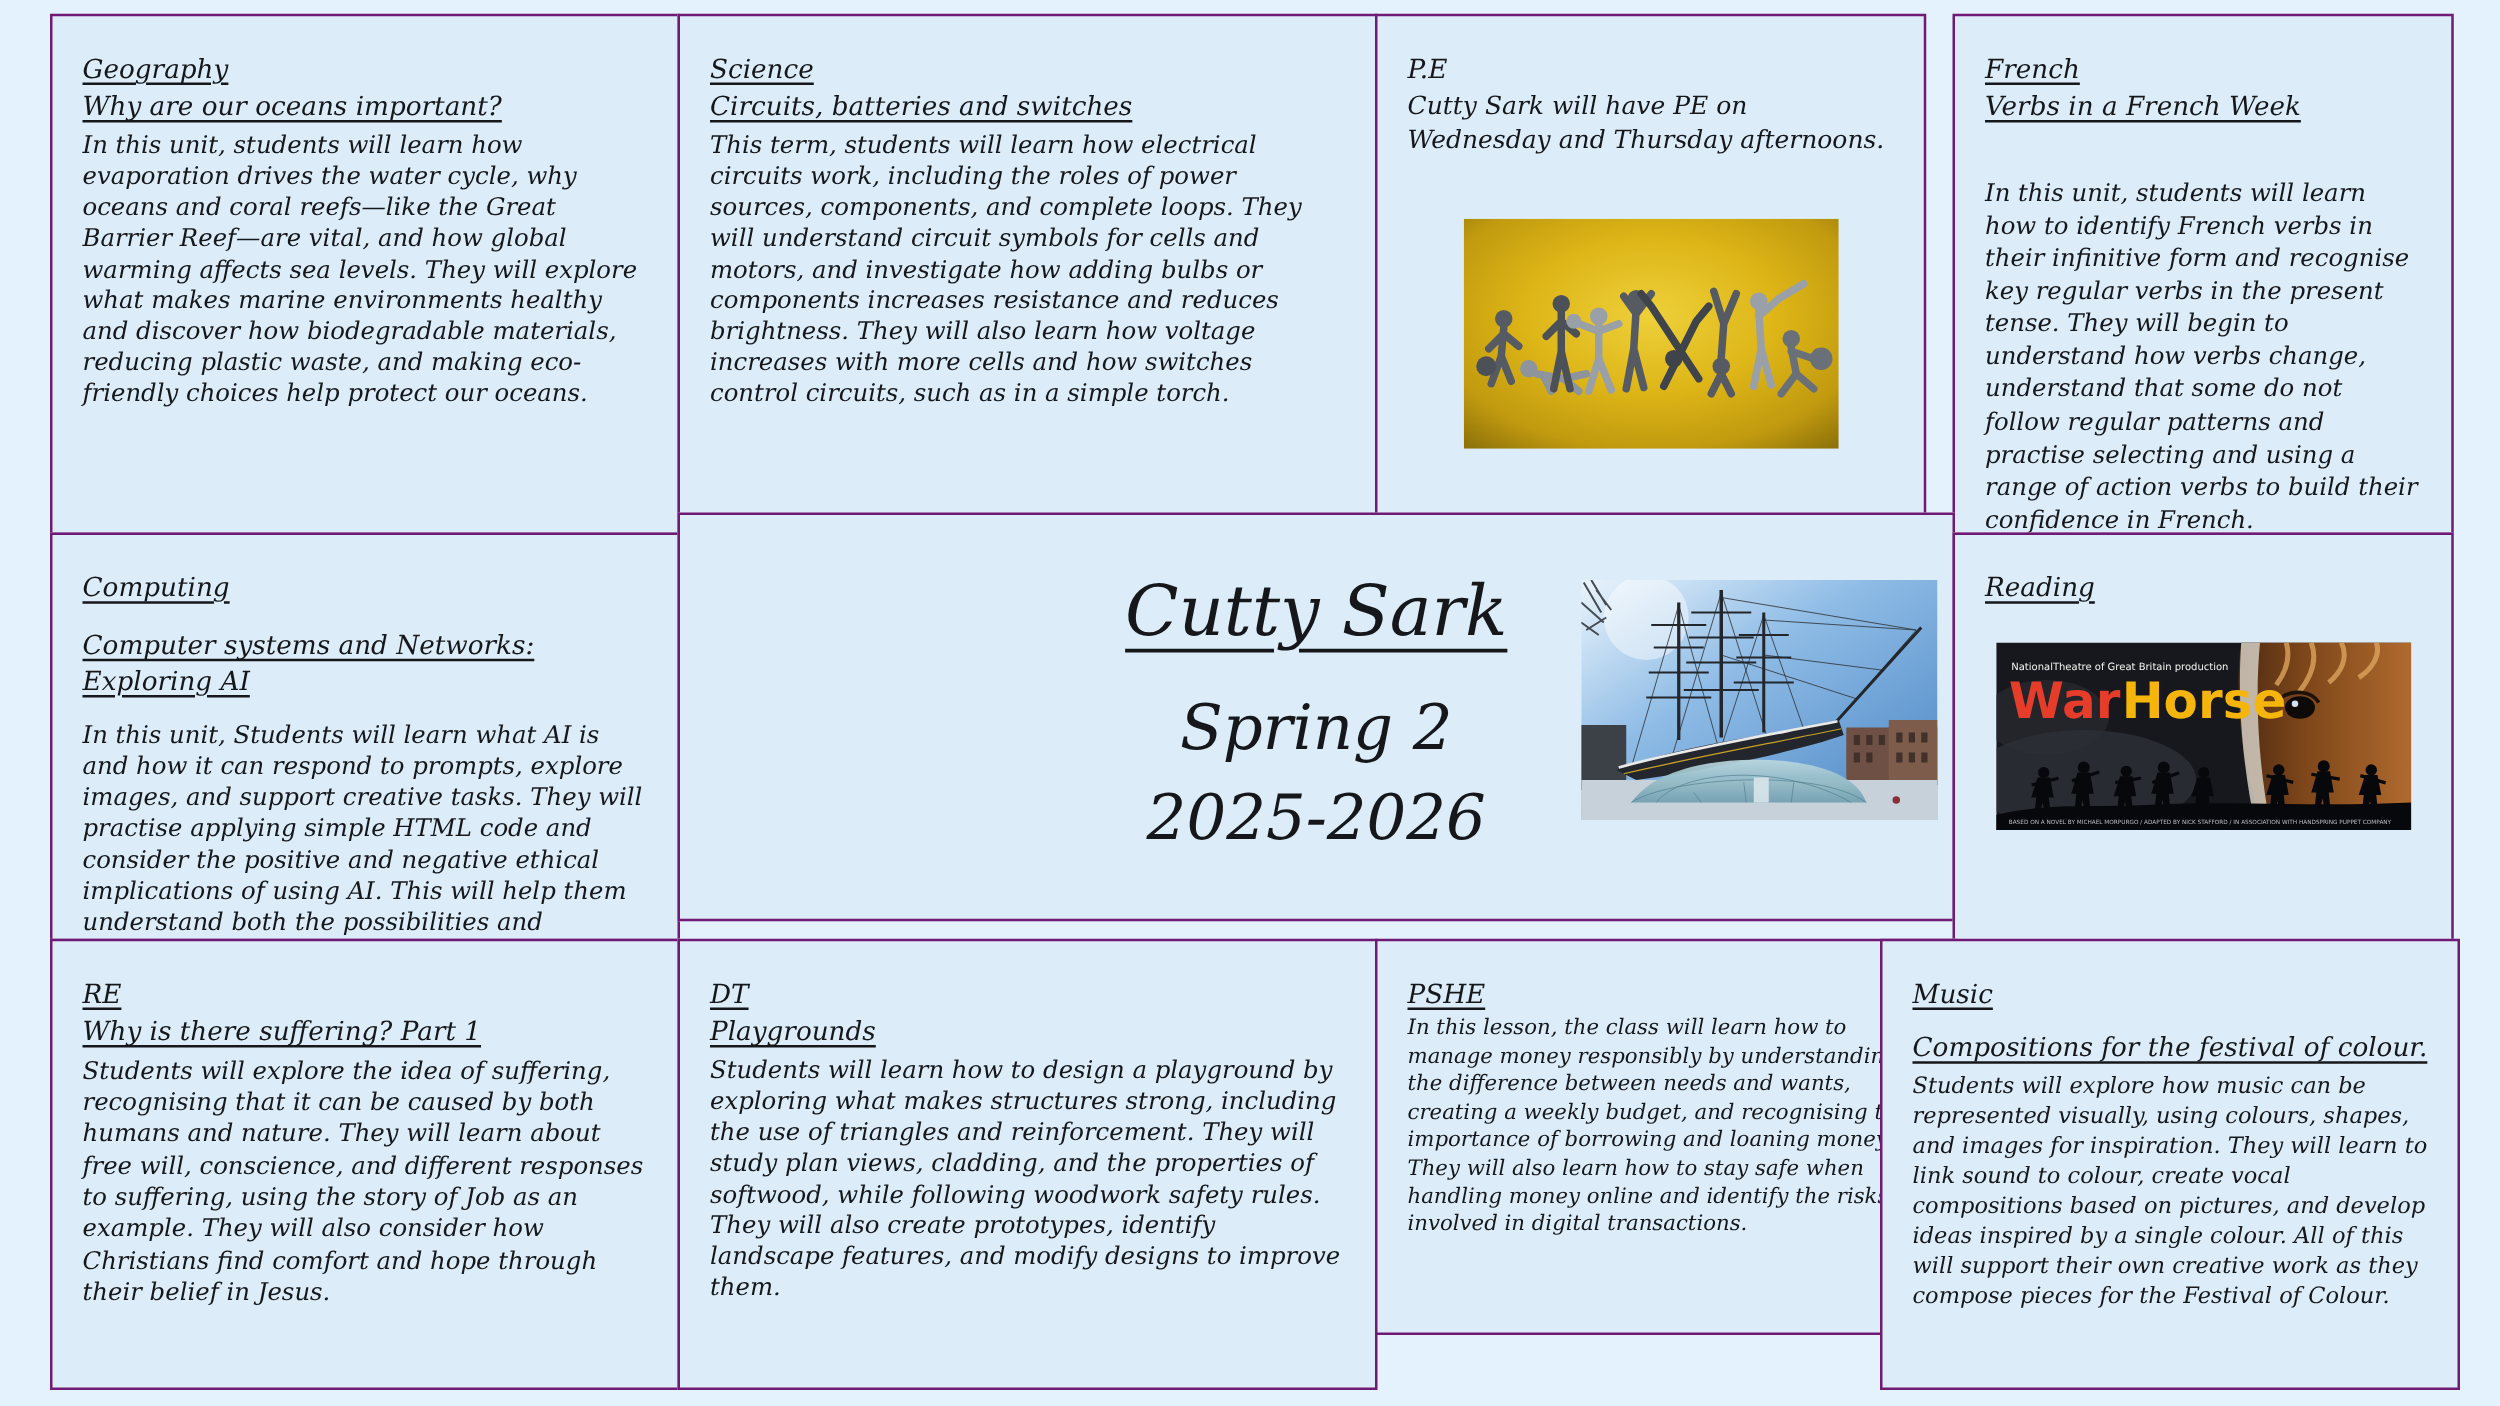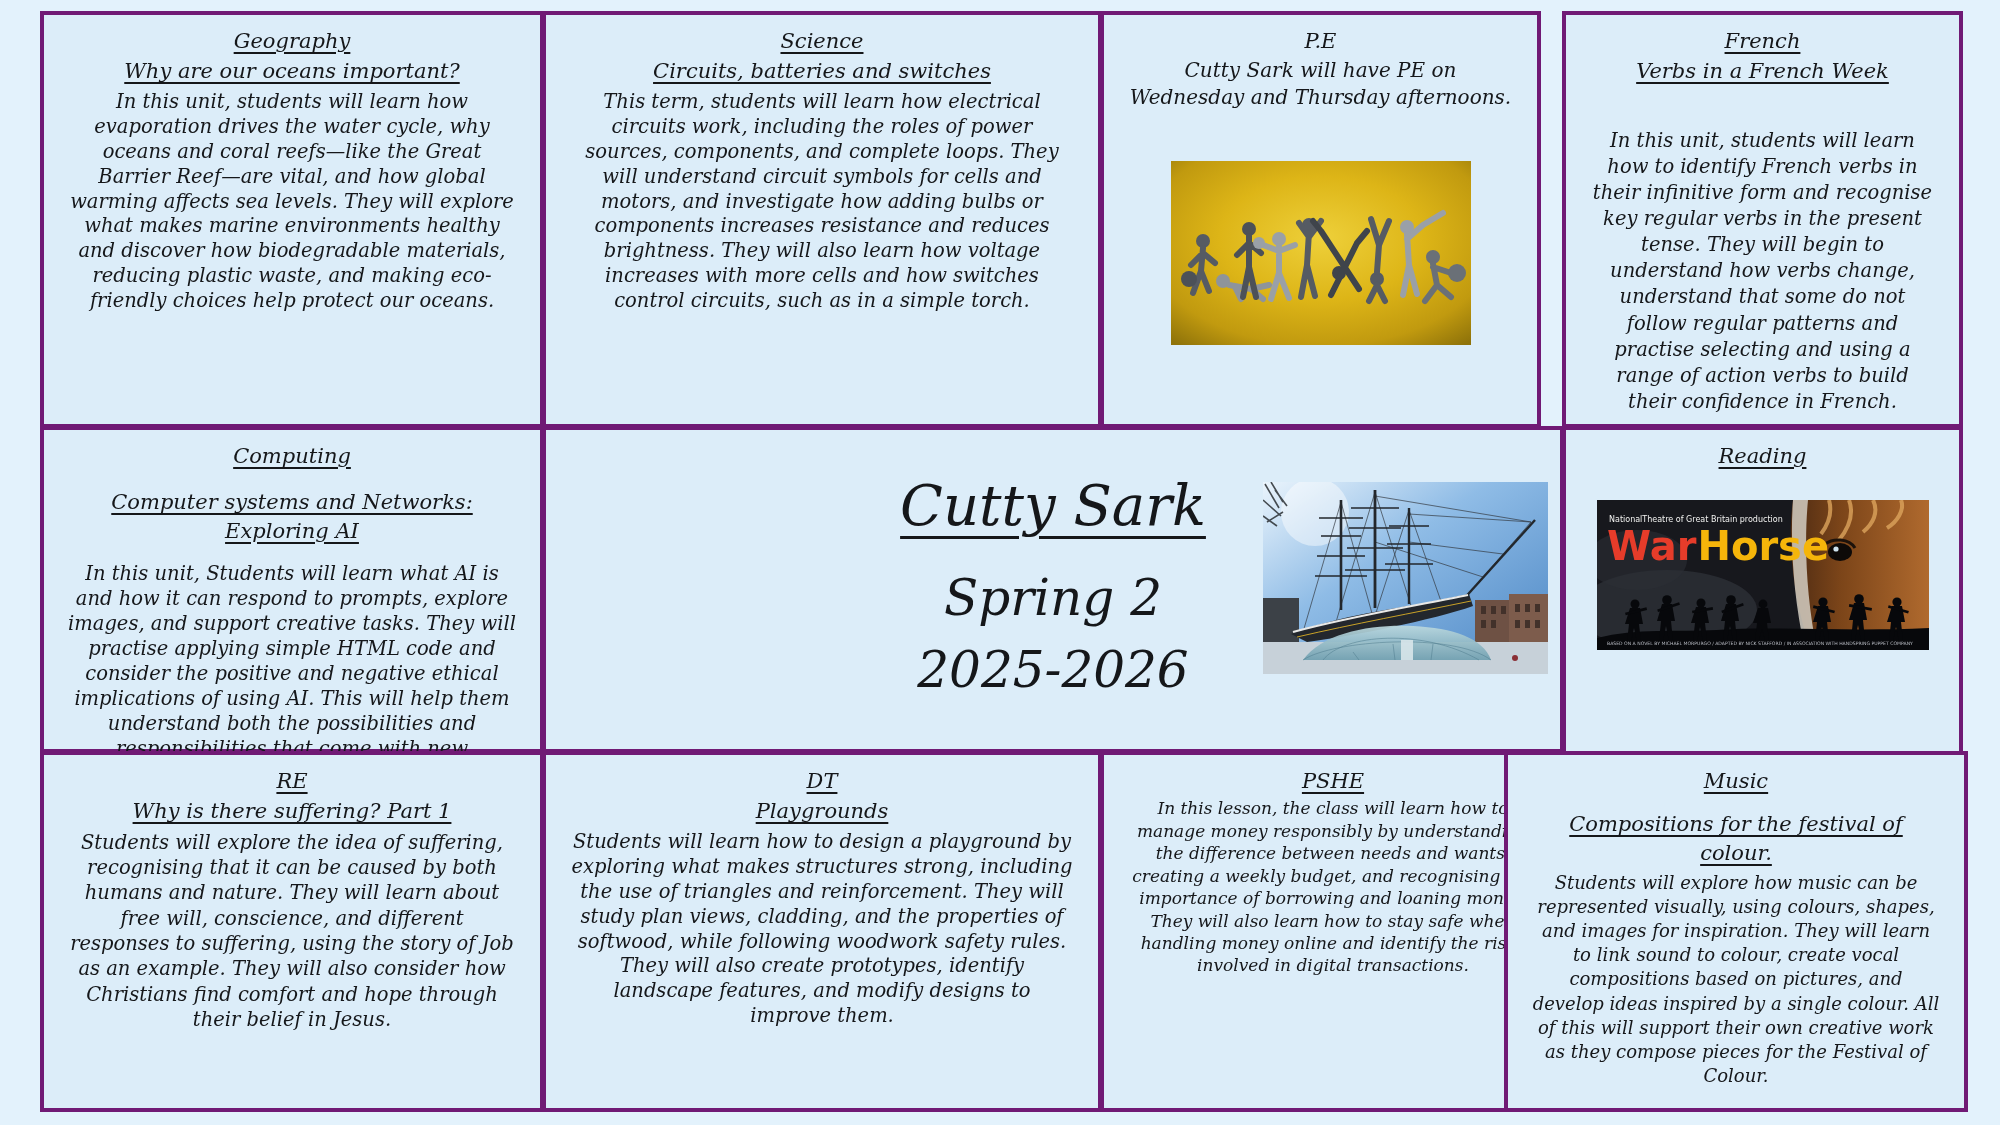--- a/index.html
+++ b/index.html
@@ -9,23 +9,23 @@
     width: 2000px; height: 1125px;
     background: #e3f2fc;
     font-family: "DejaVu Serif", serif;
     font-style: italic;
     color: #15171a;
     overflow: hidden;
   }
   .cell {
     position: absolute;
     background: #dcedf9;
-    border: 4px solid #701a75;
-    text-align: center;
-    padding: 8px 24px;
+    border: 2px solid #701a75;
+    text-align: left;
+    padding: 24px 24px;
   }
   .subject, .topic {
     font-weight: 400;
     font-size: 21px;
     line-height: 1.35;
     text-decoration: underline;
     text-underline-offset: 4px;
     text-decoration-thickness: 1.5px;
   }
   .subject { margin: 4px 0 2px; }
@@ -155,21 +155,21 @@
     <h3 class="topic">Verbs in a French Week</h3>
     <p class="body">In this unit, students will learn how to identify French verbs in their infinitive form and recognise key regular verbs in the present tense. They will begin to understand how verbs change, understand that some do not follow regular patterns and practise selecting and using a range of action verbs to build their confidence in French.</p>
   </section>
 
   <section class="cell cell--computing" style="left:40px; top:426px; width:504px; height:327px;">
     <h2 class="subject">Computing</h2>
     <h3 class="topic">Computer systems and Networks: Exploring AI</h3>
     <p class="body">In this unit, Students will learn what AI is and how it can respond to prompts, explore images, and support creative tasks. They will practise applying simple HTML code and consider the positive and negative ethical implications of using AI. This will help them understand both the possibilities and responsibilities that come with new technology.</p>
   </section>
 
-  <section class="cell cell--center" style="left:542px; top:426px; width:1022px; height:327px;">
+  <section class="cell cell--center" style="left:542px; top:410px; width:1022px; height:327px;">
     <h1 class="center-title">Cutty Sark</h1>
     <div class="center-line">Spring 2</div>
     <div class="center-line">2025-2026</div>
     <svg class="ship-photo" viewBox="0 0 285 192" role="img">
       <defs>
         <linearGradient id="sky" x1="0" y1="0" x2="1" y2="1">
           <stop offset="0%" stop-color="#eaf4fc"></stop>
           <stop offset="40%" stop-color="#8fbce6"></stop>
           <stop offset="100%" stop-color="#4a85c4"></stop>
         </linearGradient>
@@ -318,21 +318,21 @@
     <h3 class="topic">Why is there suffering? Part 1</h3>
     <p class="body">Students will explore the idea of suffering, recognising that it can be caused by both humans and nature. They will learn about free will, conscience, and different responses to suffering, using the story of Job as an example. They will also consider how Christians find comfort and hope through their belief in Jesus.</p>
   </section>
 
   <section class="cell cell--dt" style="left:542px; top:751px; width:560px; height:361px;">
     <h2 class="subject">DT</h2>
     <h3 class="topic">Playgrounds</h3>
     <p class="body">Students will learn how to design a playground by exploring what makes structures strong, including the use of triangles and reinforcement. They will study plan views, cladding, and the properties of softwood, while following woodwork safety rules. They will also create prototypes, identify landscape features, and modify designs to improve them.</p>
   </section>
 
-  <section class="cell cell--pshe" style="left:1100px; top:751px; width:466px; height:361px;">
+  <section class="cell cell--pshe" style="left:1100px; top:751px; width:466px; height:317px;">
     <h2 class="subject">PSHE</h2>
     <p class="body">In this lesson, the class will learn how to manage money responsibly by understanding the difference between needs and wants, creating a weekly budget, and recognising the importance of borrowing and loaning money. They will also learn how to stay safe when handling money online and identify the risks involved in digital transactions.</p>
   </section>
 
   <section class="cell cell--music" style="left:1504px; top:751px; width:464px; height:361px;">
     <h2 class="subject">Music</h2>
     <h3 class="topic">Compositions for the festival of colour.</h3>
     <p class="body">Students will explore how music can be represented visually, using colours, shapes, and images for inspiration. They will learn to link sound to colour, create vocal compositions based on pictures, and develop ideas inspired by a single colour. All of this will support their own creative work as they compose pieces for the Festival of Colour.</p>
   </section>
 

